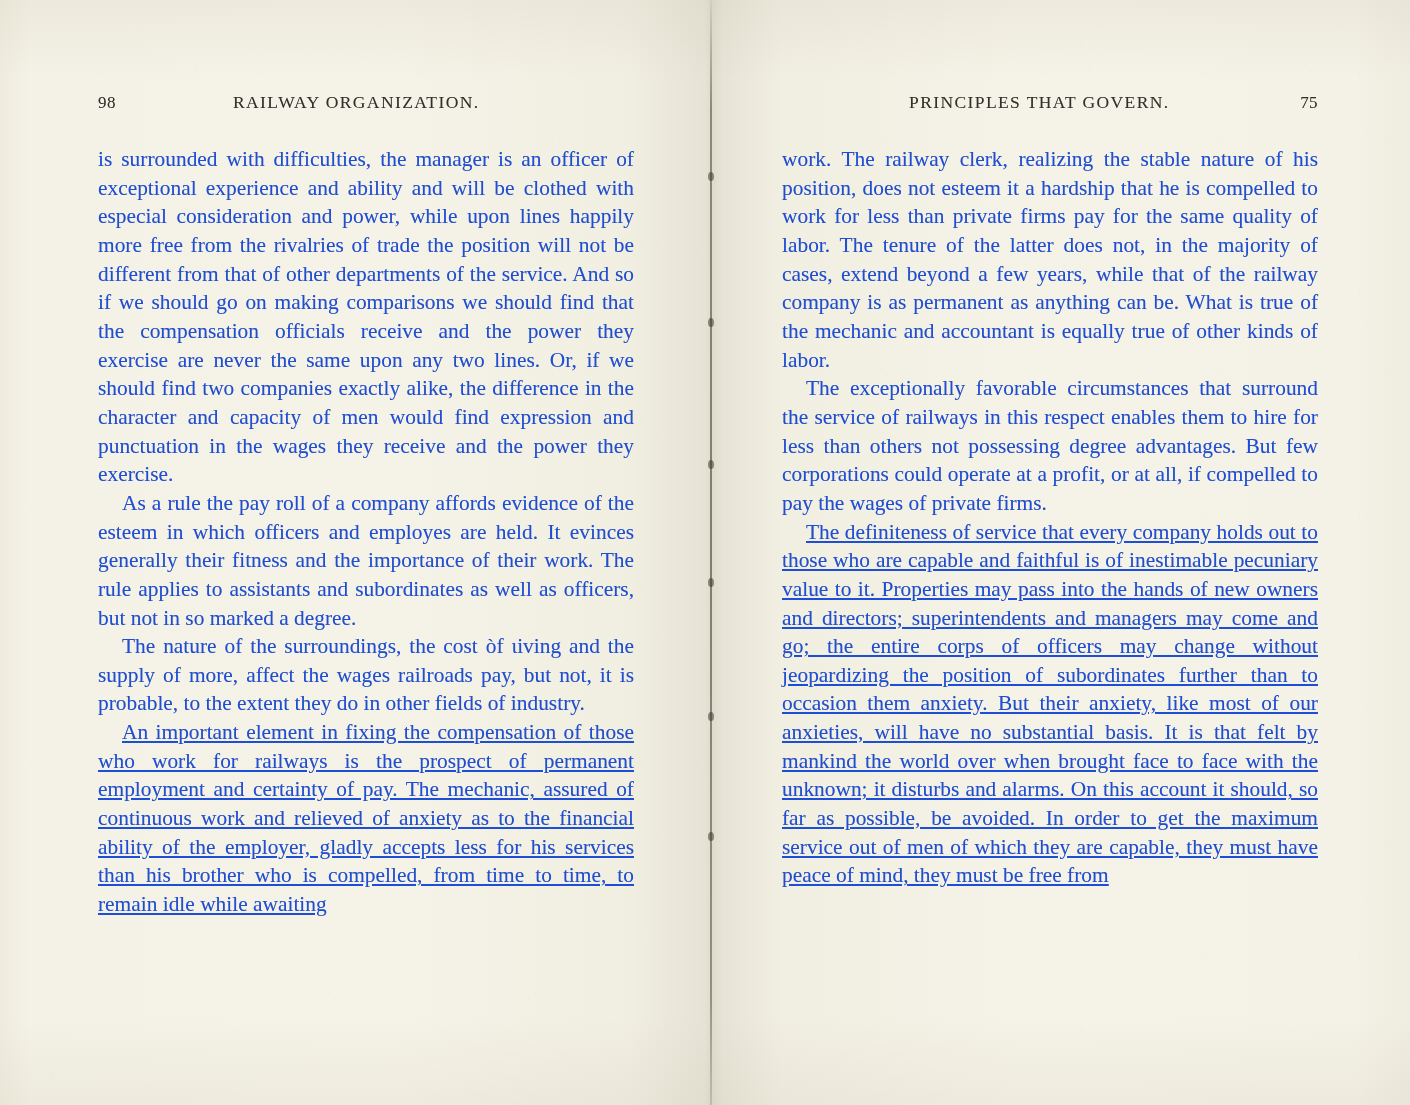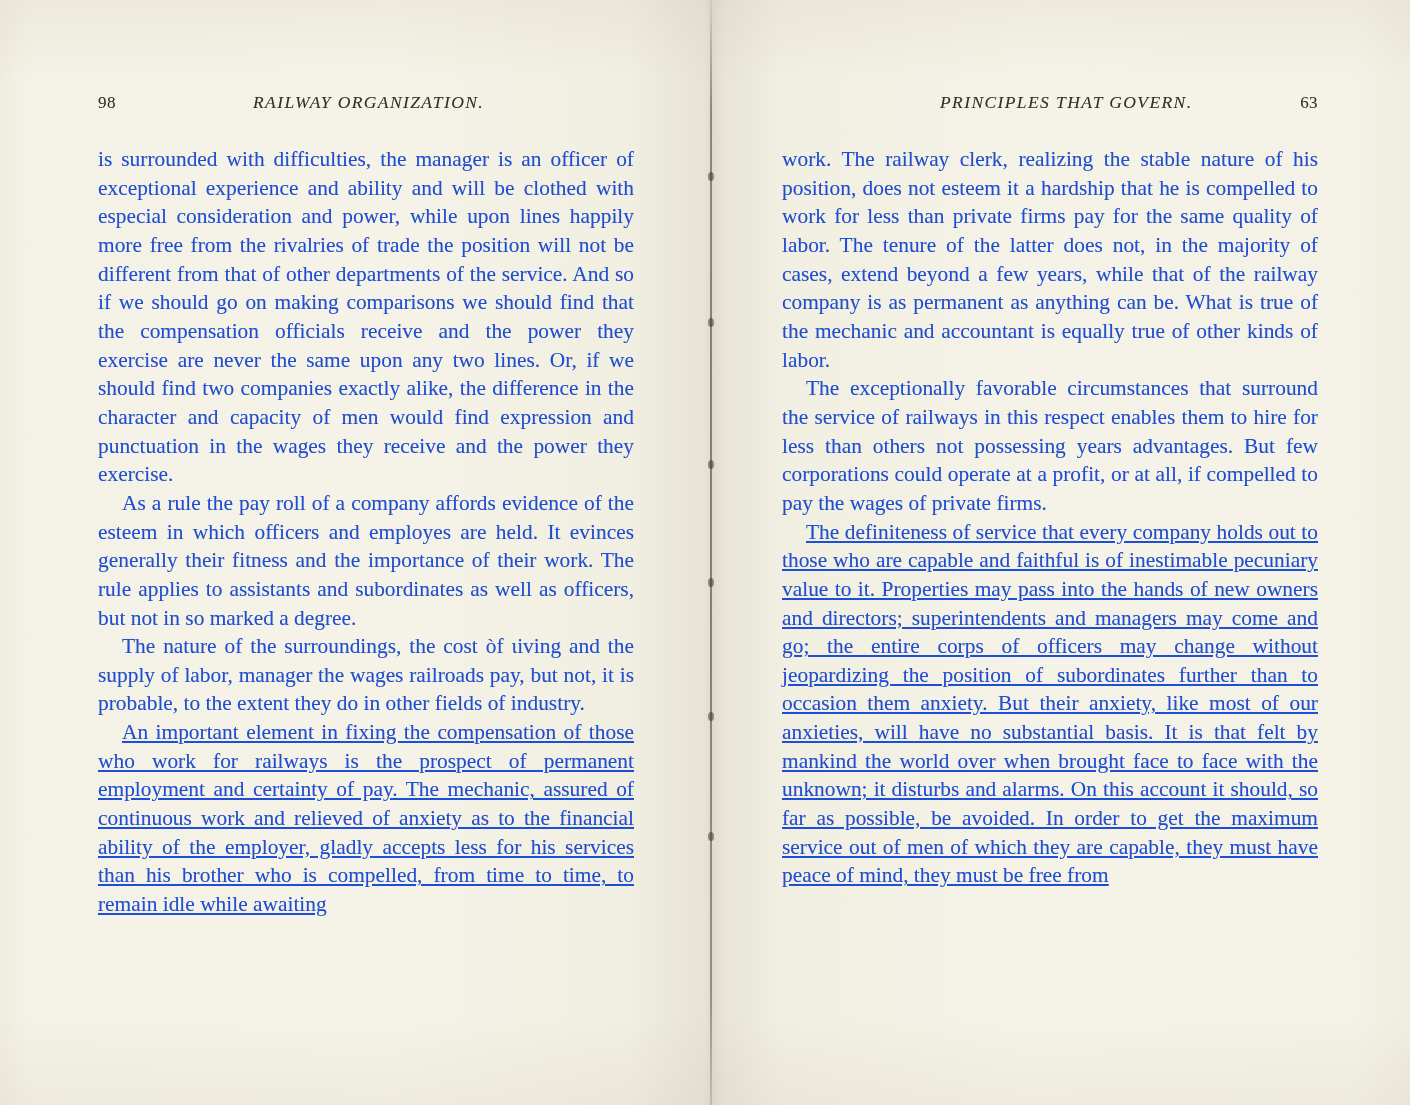--- a/index.html
+++ b/index.html
@@ -123,29 +123,27 @@
   #column-right { left: 782px; }
 
   .running-head {
     position: relative;
     height: 40px;
     margin-top: 92px;
   }
   .rh-title {
     position: absolute;
     top: 0;
-    font-style: italic;
     font-size: 17.5px;
     letter-spacing: 1.4px;
     color: #33302a;
     white-space: nowrap;
-    margin-left: 20px;
   }
   #rh-title-left  { left: 135px; }
-  #rh-title-right { left: 138px; }
+  #rh-title-right { left: 127px; }
 
   .folio {
     position: absolute;
     top: 1px;
     font-size: 17px;
     letter-spacing: 0.4px;
     color: #33302a;
   }
   #folio-left  { left: 0; }
   #folio-right { right: 0; }
@@ -197,30 +195,30 @@
   </div>
 
   <div class="column" id="column-left">
     <div class="running-head">
       <span class="folio" id="folio-left">98</span>
       <span class="rh-title" id="rh-title-left">RAILWAY ORGANIZATION.</span>
     </div>
     <div class="body-text">
       <p>is surrounded with difficulties, the manager is an officer of exceptional experience and ability and will be clothed with especial consideration and power, while upon lines happily more free from the rivalries of trade the position will not be different from that of other departments of the service.  And so if we should go on making comparisons we should find that the compensation officials receive and the power they exercise are never the same upon any two lines.  Or, if we should find two companies exactly alike, the difference in the character and capacity of men would find expression and punctuation in the wages they receive and the power they exercise.</p>
       <p class="indent">As a rule the pay roll of a company affords evidence of the esteem in which officers and employes are held.  It evinces generally their fitness and the importance of their work.  The rule applies to assistants and subordinates as well as officers, but not in so marked a degree.</p>
-      <p class="indent">The nature of the surroundings, the cost òf ɩiving and the supply of labor, manager the wages railroads pay, but not, it is probable, to the extent they do in other fields of industry.</p>
+      <p class="indent">The nature of the surroundings, the cost òf ɩiving and the supply of more, affect the wages railroads pay, but not, it is probable, to the extent they do in other fields of industry.</p>
       <p class="indent">An important element in fixing the compensation of those who work for railways is the prospect of permanent employment and certainty of pay.  The mechanic, assured of continuous work and relieved of anxiety as to the financial ability of the employer, gladly accepts less for his services than his brother who is compelled, from time to time, to remain idle while awaiting</p>
     </div>
   </div>
 
   <div class="column" id="column-right">
     <div class="running-head">
       <span class="rh-title" id="rh-title-right">PRINCIPLES THAT GOVERN.</span>
-      <span class="folio" id="folio-right">63</span>
+      <span class="folio" id="folio-right">75</span>
     </div>
     <div class="body-text">
       <p>work.  The railway clerk, realizing the stable nature of his position, does not esteem it a hardship that he is compelled to work for less than private firms pay for the same quality of labor. The tenure of the latter does not, in the majority of cases, extend beyond a few years, while that of the railway company is as permanent as anything can be.  What is true of the mechanic and accountant is equally true of other kinds of labor.</p>
-      <p class="indent">The exceptionally favorable circumstances that surround the service of railways in this respect enables them to hire for less than others not possessing years advantages.  But few corporations could operate at a profit, or at all, if compelled to pay the wages of private firms.</p>
+      <p class="indent">The exceptionally favorable circumstances that surround the service of railways in this respect enables them to hire for less than others not possessing degree advantages.  But few corporations could operate at a profit, or at all, if compelled to pay the wages of private firms.</p>
       <p class="indent">The definiteness of service that every company holds out to those who are capable and faithful is of inestimable pecuniary value to it.  Properties may pass into the hands of new owners and directors; superintendents and managers may come and go; the entire corps of officers may change without jeopardizing the position of subordinates further than to occasion them anxiety. But their anxiety, like most of our anxieties, will have no substantial basis.  It is that felt by mankind the world over when brought face to face with the unknown; it disturbs and alarms.  On this account it should, so far as possible, be avoided.  In order to get the maximum service out of men of which they are capable, they must have peace of mind, they must be free from</p>
     </div>
   </div>
 
 </div>
 
 </body></html>

